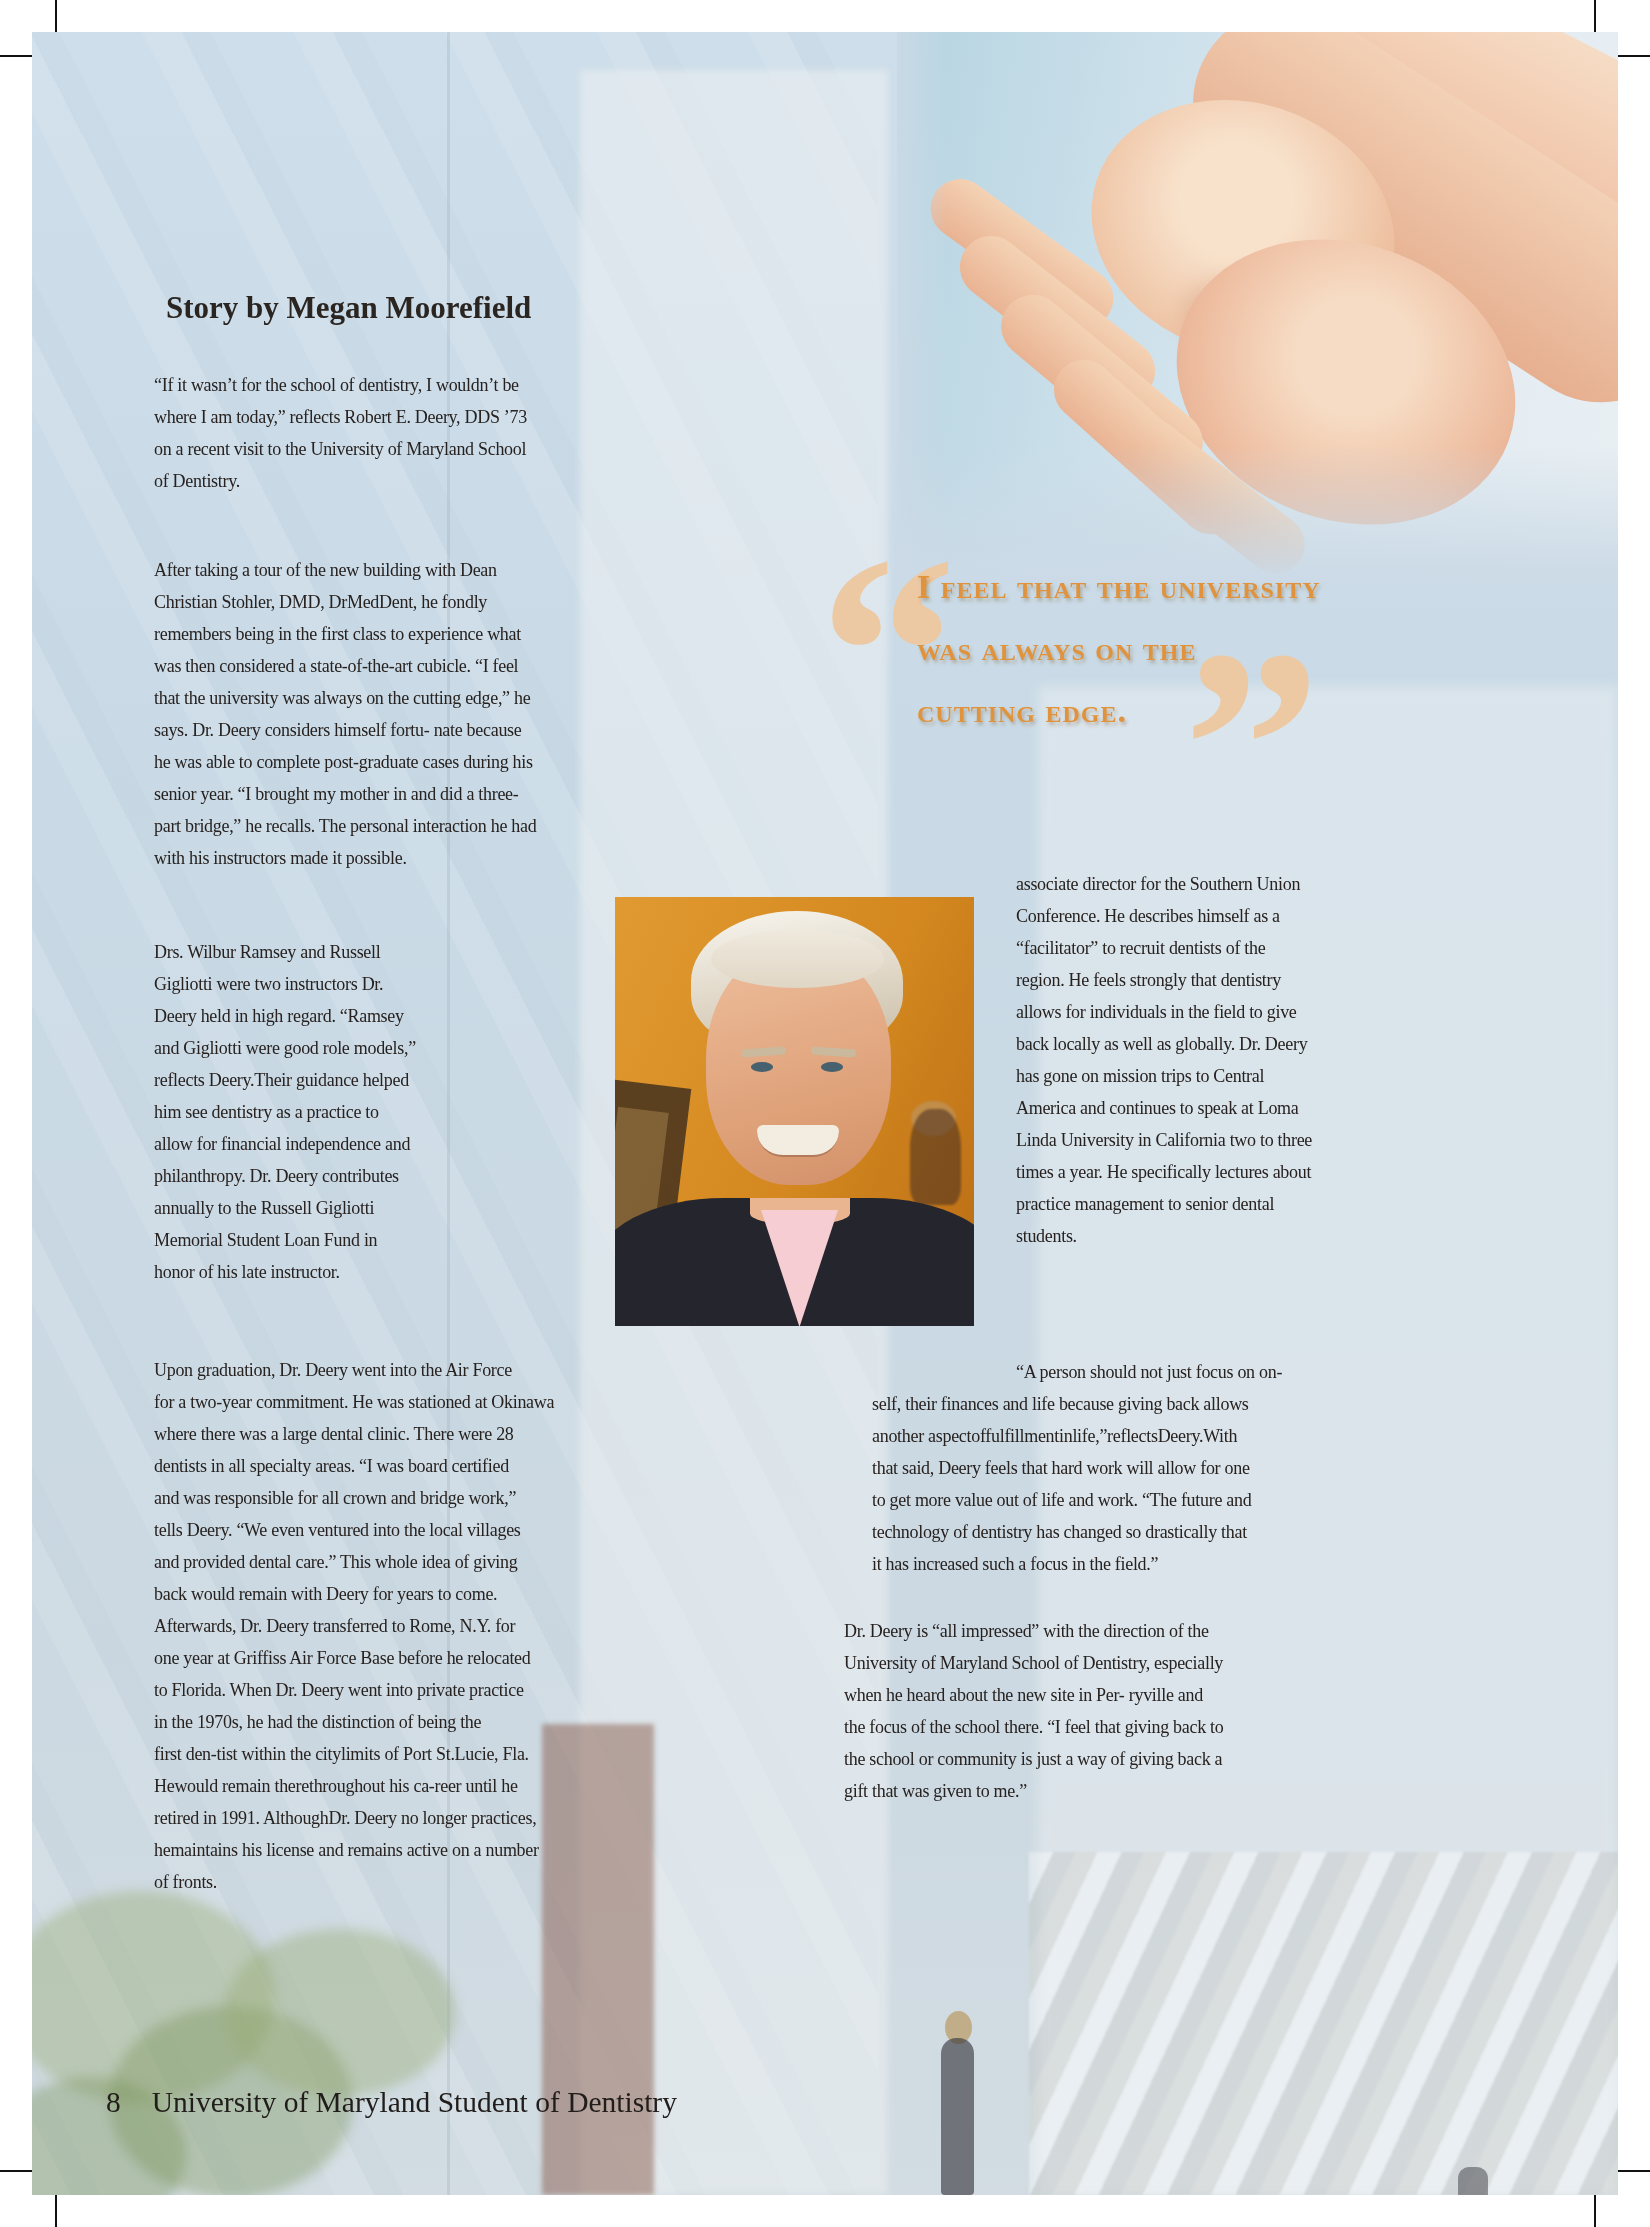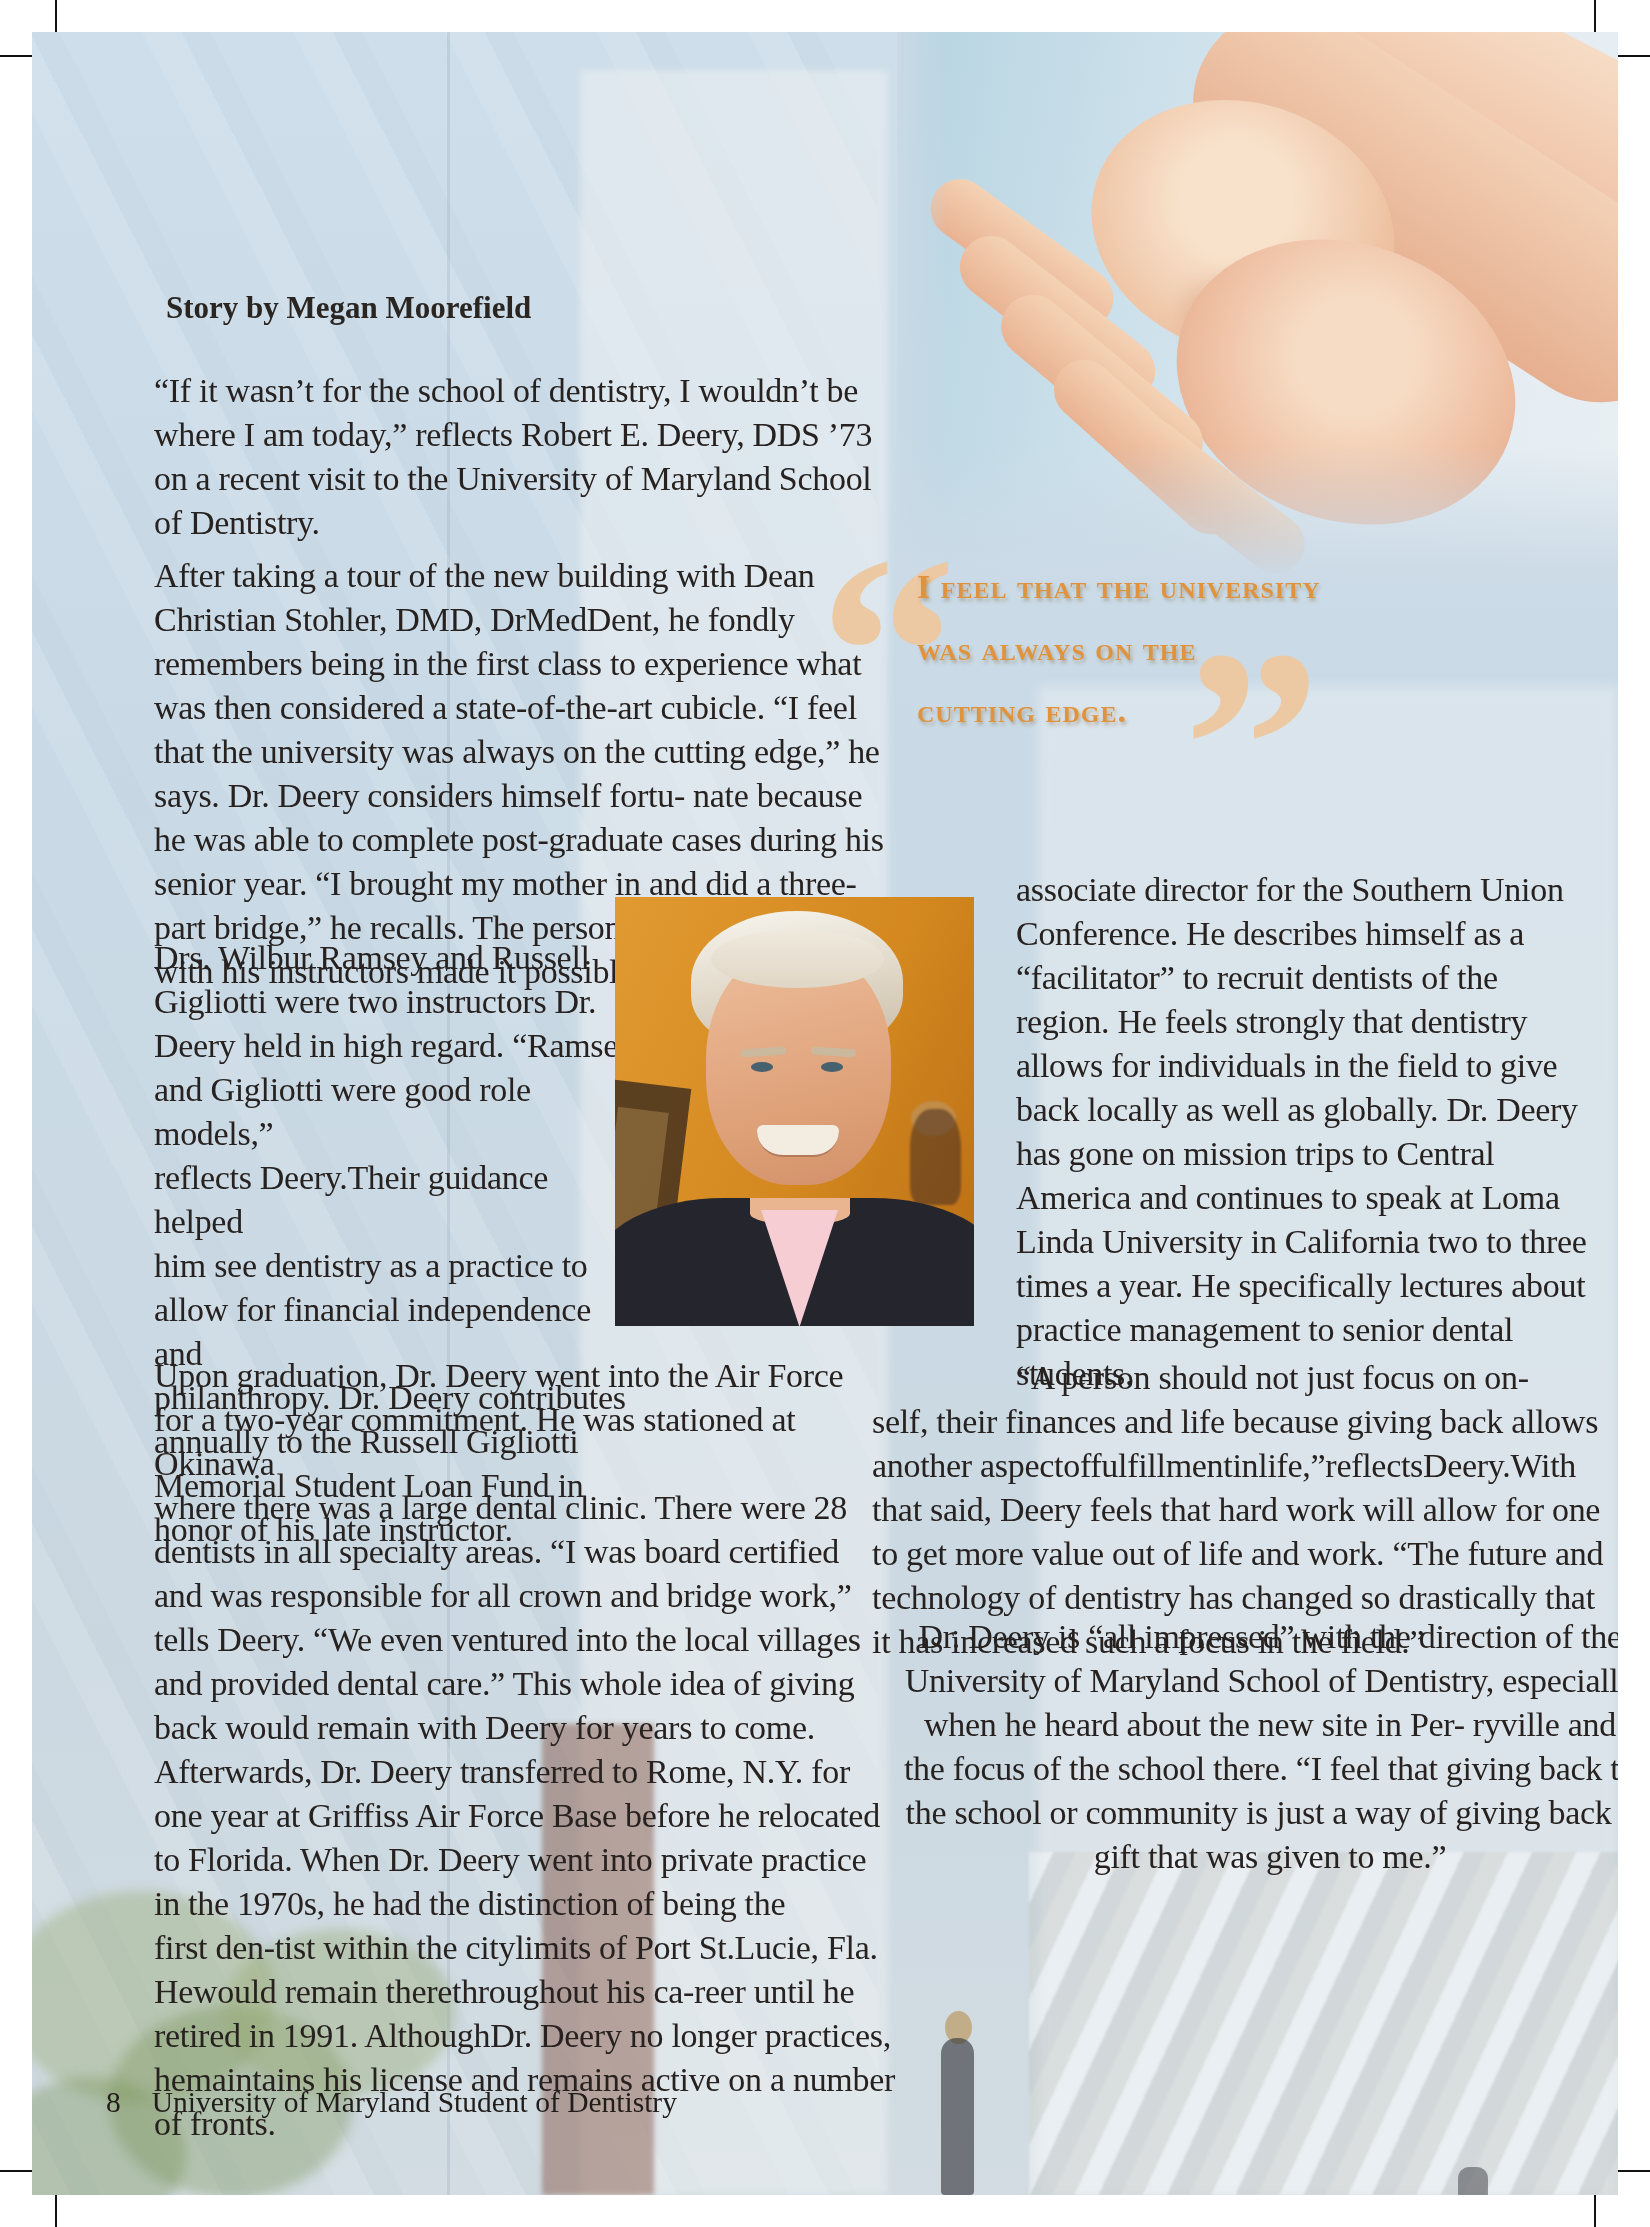--- a/index.html
+++ b/index.html
@@ -86,30 +86,30 @@
   .collar{left:135px;top:301px;width:100px;height:26px;background:#e8b590;border-radius:0 0 40% 40%;}
   
   .abs{position:absolute;}
   .lines{white-space:pre-line;}
   #title{
     left:119px;top:128px;font-size:71px;font-weight:700;letter-spacing:-0.6px;color:#e8922e;
     text-shadow:3.2px 3.8px 5.8px rgba(92,62,22,.5);
   }
   #byline{left:134px;top:258px;font-size:31px;font-weight:700;color:#2a2520;}
   .body-txt{
-    font-size:34px;line-height:44px;letter-spacing:-0.3px;color:#272220;
+    font-size:18px;line-height:32px;letter-spacing:-0.3px;color:#272220;
   }
   #para1{left:122px;top:337px;width:737px;}
   #para2{left:122px;top:522px;width:744px;}
   #para3{left:122px;top:904px;width:487px;}
   #para4{left:122px;top:1322px;width:744px;}
   #rc1{left:840px;top:734px;width:737px;}
   #rc1w{left:984px;top:836px;width:596px;}
   #rc2{left:840px;top:1324px;width:740px;text-indent:144px;}
-  #rc3{left:868px;top:1583px;width:740px;text-align:center;}
+  #rc3{left:812px;top:1583px;width:740px;}
   
   #pullquote-text{
     left:885px;top:524px;width:641px;
     font-variant:small-caps;font-weight:700;font-size:34px;line-height:62px;
     letter-spacing:1px;color:#e0933c;text-shadow:1.9px 2.6px 3.8px rgba(120,80,30,.35);
   }
   .bigquote{font-size:276px;line-height:1;color:#ecc9a2;font-weight:700;}
   #openquote{left:787px;top:482px;}
   #closequote{left:1151px;top:576px;}
   

